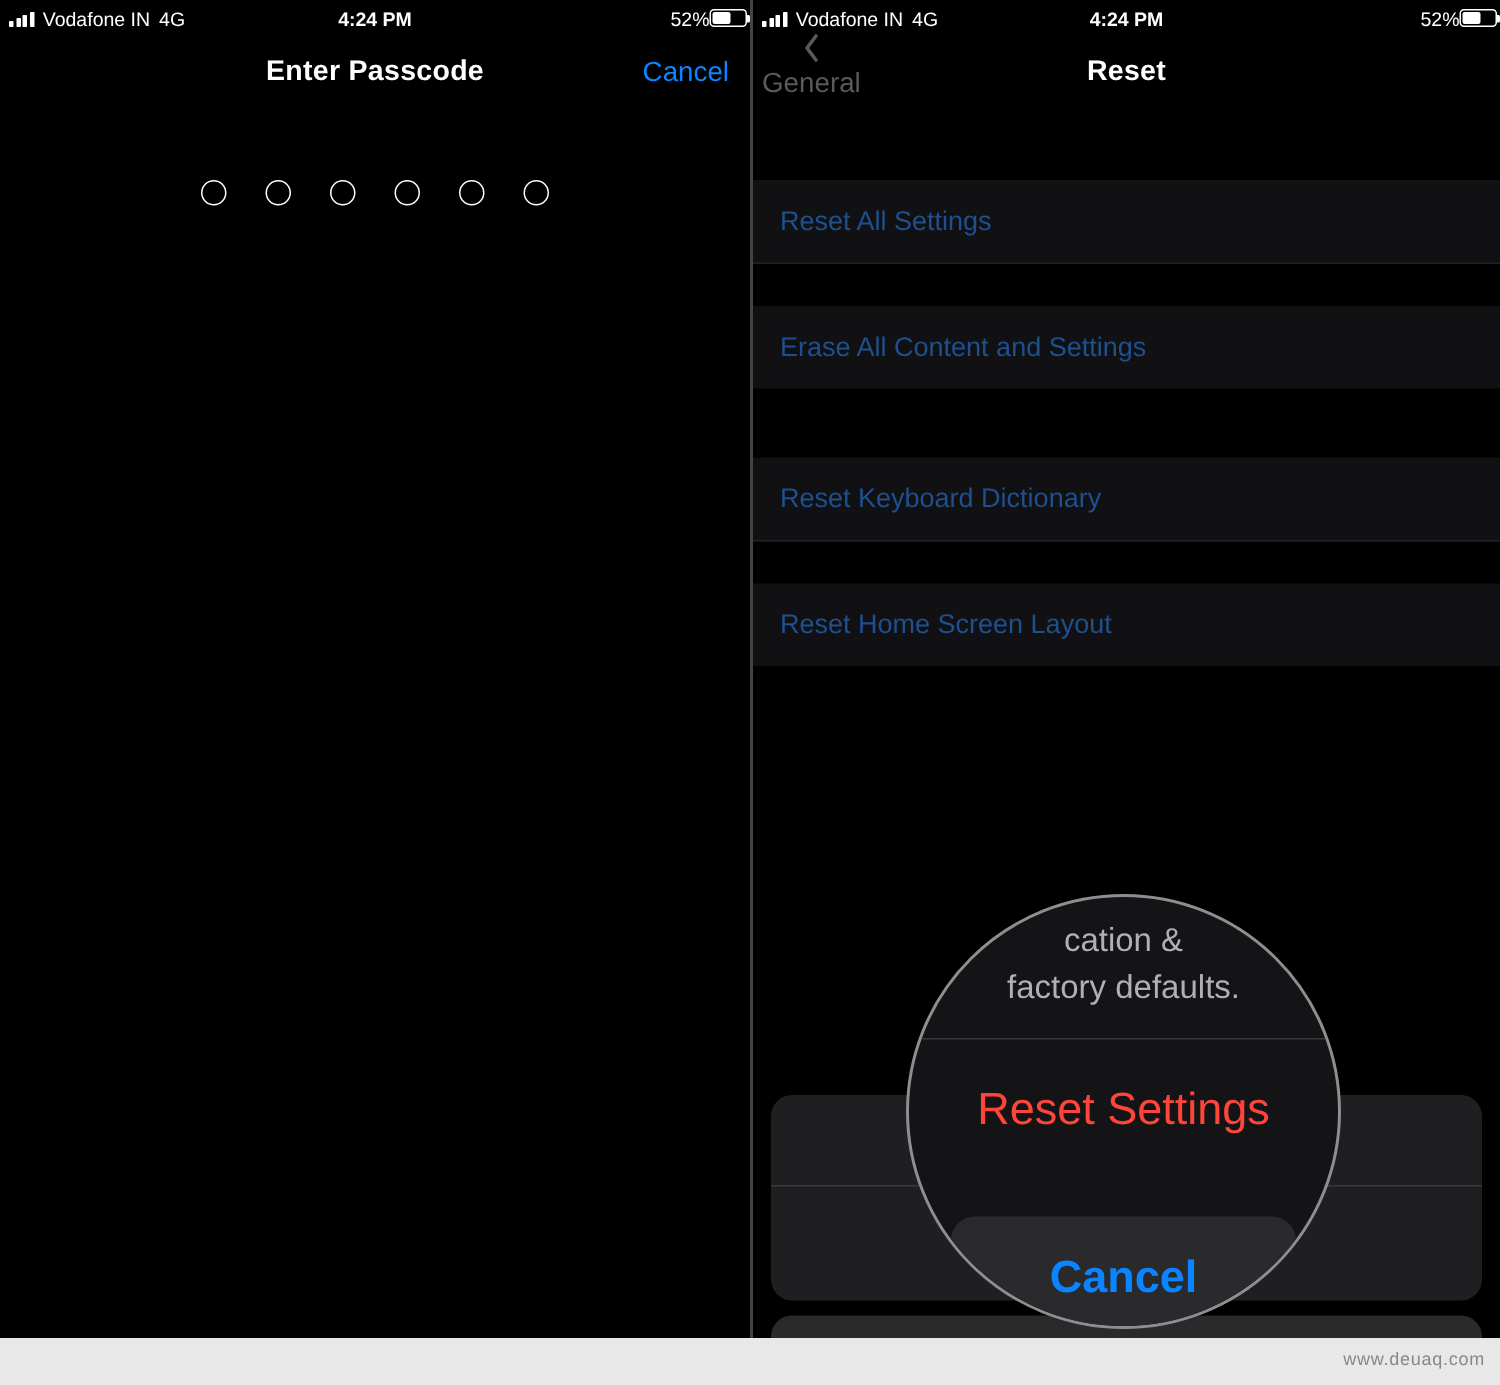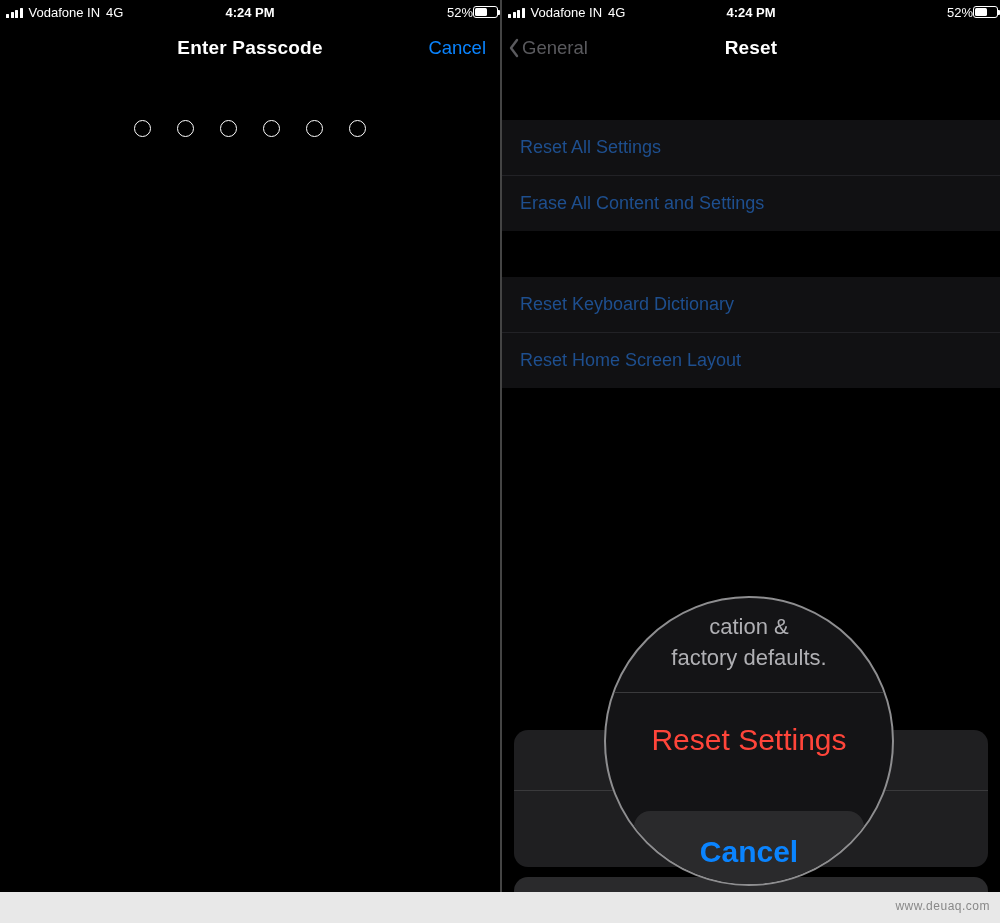--- a/index.html
+++ b/index.html
@@ -67,21 +67,21 @@
   }
   .nav-title { font-size: 19px; font-weight: 600; letter-spacing: 0.2px; }
   .nav-right {
     position:absolute; right:14px; top:0; bottom:0;
     display:flex; align-items:center;
     color:#0a84ff; font-size:18.5px;
   }
   .nav-left {
     position:absolute; left:6px; top:0; bottom:0;
     display:flex; align-items:center; gap:2px;
-    color:#5a5a5e; font-size:18.5px;
+    color:#5a5a5e; font-size:18.5px;flex-direction:column;
   }
   .chevron-back {
     width:12px; height:20px; display:inline-block;
   }
   .chevron-back svg { display:block; }
 
   
   .pass-instruction {
     color:#fff; text-align:center; font-size:18px; font-weight:400;
     margin-top: 193px;
@@ -96,20 +96,21 @@
   
   .list-group { margin-top:46px; }
   .list-group.g2 { margin-top:46px; }
   .list-group.g3 { margin-top:46px; }
   .list-row {
     background:#111113;
     color:#1e4f8f;
     font-size:18px;
     padding: 17px 18px;
     border-bottom:1px solid #222226;
+    margin-top:28px;
   }
   .list-row:last-child { border-bottom:none; }
 
   
   .sheet-area {
     position:absolute; left:12px; right:12px; bottom:-60px;
   }
   .sheet {
     background:#1f1f21; border-radius:14px; overflow:hidden;
     margin-bottom:10px;

